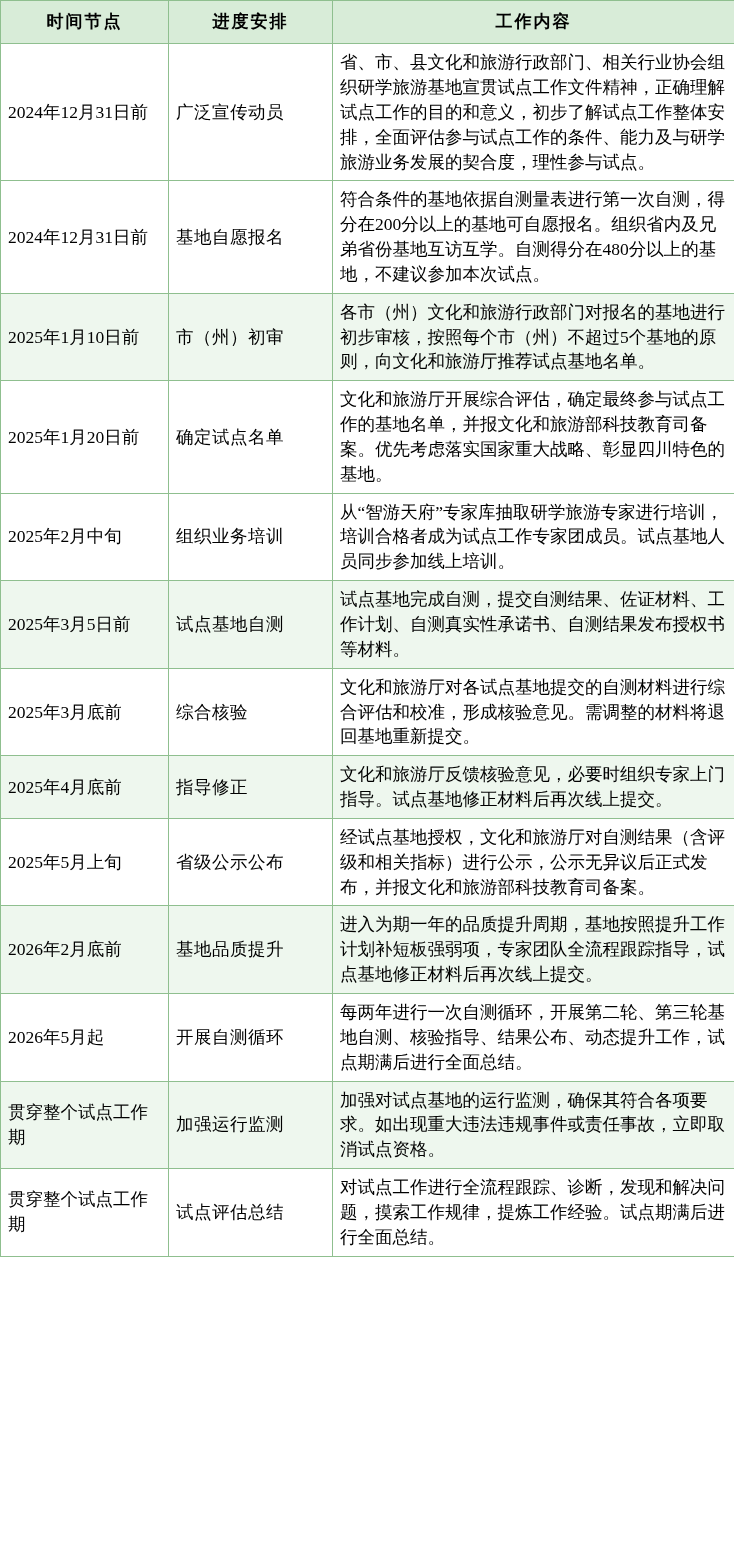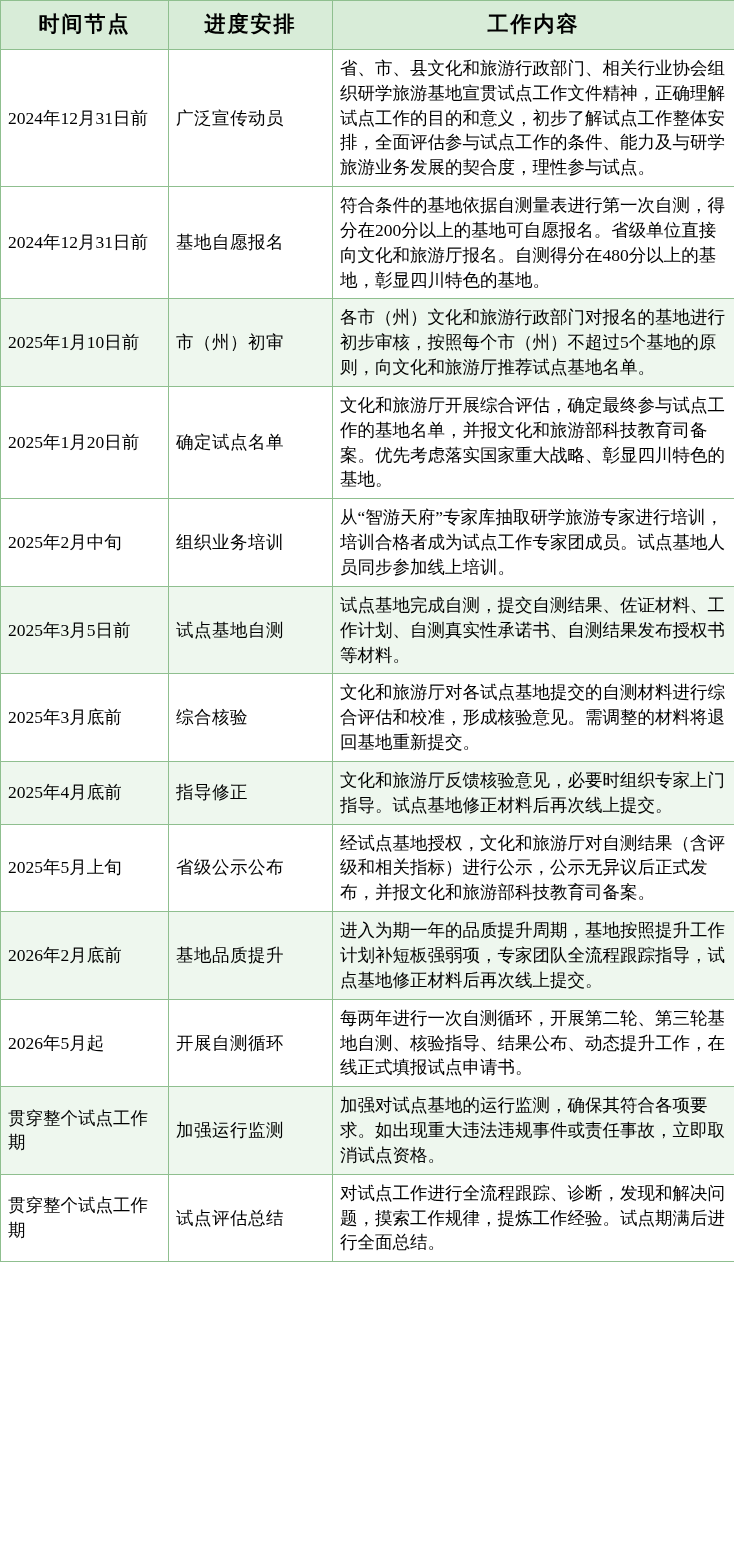--- a/index.html
+++ b/index.html
@@ -22,21 +22,21 @@
     border: 1px solid #8fbf8f;
     vertical-align: middle;
     padding: 6px 7px;
     font-size: 17.5px;
     line-height: 1.42;
   }
   table.schedule thead th {
     background: #d8ecd8;
     text-align: center;
     font-weight: bold;
-    font-size: 21px;
+    font-size: 17px;
     padding: 9px 6px;
     letter-spacing: 2px;
   }
   col.c-time  { width: 168px; }
   col.c-stage { width: 164px; }
   col.c-work  { width: 402px; }
 
   td.time {
     text-align: left;
     letter-spacing: 0px;
@@ -70,21 +70,21 @@
   </thead>
   <tbody>
     <tr class="row-even">
       <td class="time">2024年12月31日前</td>
       <td class="stage">广泛宣传动员</td>
       <td class="work">省、市、县文化和旅游行政部门、相关行业协会组织研学旅游基地宣贯试点工作文件精神，正确理解试点工作的目的和意义，初步了解试点工作整体安排，全面评估参与试点工作的条件、能力及与研学旅游业务发展的契合度，理性参与试点。</td>
     </tr>
     <tr class="row-even">
       <td class="time">2024年12月31日前</td>
       <td class="stage">基地自愿报名</td>
-      <td class="work">符合条件的基地依据自测量表进行第一次自测，得分在200分以上的基地可自愿报名。省级单位直接向文化和旅游厅报名。自测得分在480分以上的基地，彰显四川特色的基地。</td>
+      <td class="work">符合条件的基地依据自测量表进行第一次自测，得分在200分以上的基地可自愿报名。组织省内及兄弟省份基地互访互学。自测得分在480分以上的基地，不建议参加本次试点。</td>
     </tr>
     <tr class="row-odd">
       <td class="time">2025年1月10日前</td>
       <td class="stage">市（州）初审</td>
       <td class="work">各市（州）文化和旅游行政部门对报名的基地进行初步审核，按照每个市（州）不超过5个基地的原则，向文化和旅游厅推荐试点基地名单。</td>
     </tr>
     <tr class="row-even">
       <td class="time">2025年1月20日前</td>
       <td class="stage">确定试点名单</td>
       <td class="work">文化和旅游厅开展综合评估，确定最终参与试点工作的基地名单，并报文化和旅游部科技教育司备案。优先考虑落实国家重大战略、彰显四川特色的基地。</td>
@@ -115,21 +115,21 @@
       <td class="work">经试点基地授权，文化和旅游厅对自测结果（含评级和相关指标）进行公示，公示无异议后正式发布，并报文化和旅游部科技教育司备案。</td>
     </tr>
     <tr class="row-odd">
       <td class="time">2026年2月底前</td>
       <td class="stage">基地品质提升</td>
       <td class="work">进入为期一年的品质提升周期，基地按照提升工作计划补短板强弱项，专家团队全流程跟踪指导，试点基地修正材料后再次线上提交。</td>
     </tr>
     <tr class="row-even">
       <td class="time">2026年5月起</td>
       <td class="stage">开展自测循环</td>
-      <td class="work">每两年进行一次自测循环，开展第二轮、第三轮基地自测、核验指导、结果公布、动态提升工作，在线正式填报试点申请书。</td>
+      <td class="work">每两年进行一次自测循环，开展第二轮、第三轮基地自测、核验指导、结果公布、动态提升工作，试点期满后进行全面总结。</td>
     </tr>
     <tr class="row-odd">
       <td class="time">贯穿整个试点工作期</td>
       <td class="stage">加强运行监测</td>
       <td class="work">加强对试点基地的运行监测，确保其符合各项要求。如出现重大违法违规事件或责任事故，立即取消试点资格。</td>
     </tr>
     <tr class="row-even">
       <td class="time">贯穿整个试点工作期</td>
       <td class="stage">试点评估总结</td>
       <td class="work">对试点工作进行全流程跟踪、诊断，发现和解决问题，摸索工作规律，提炼工作经验。试点期满后进行全面总结。</td>

